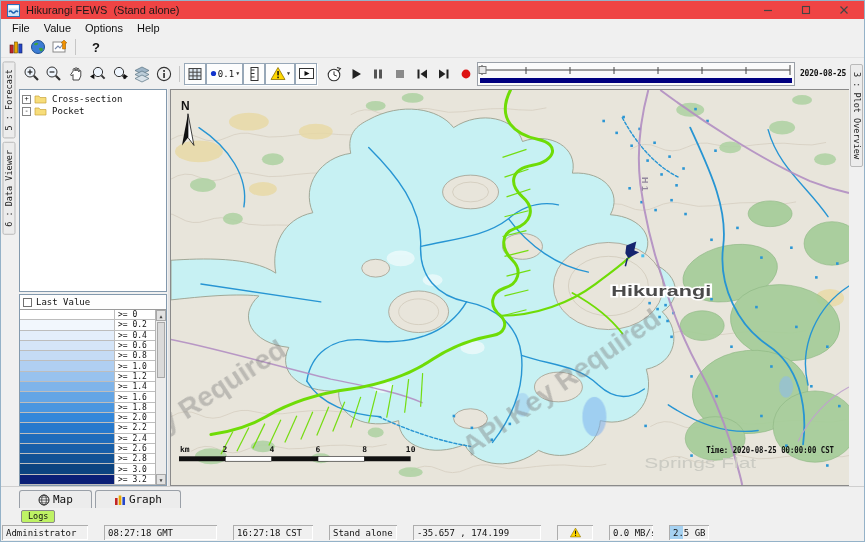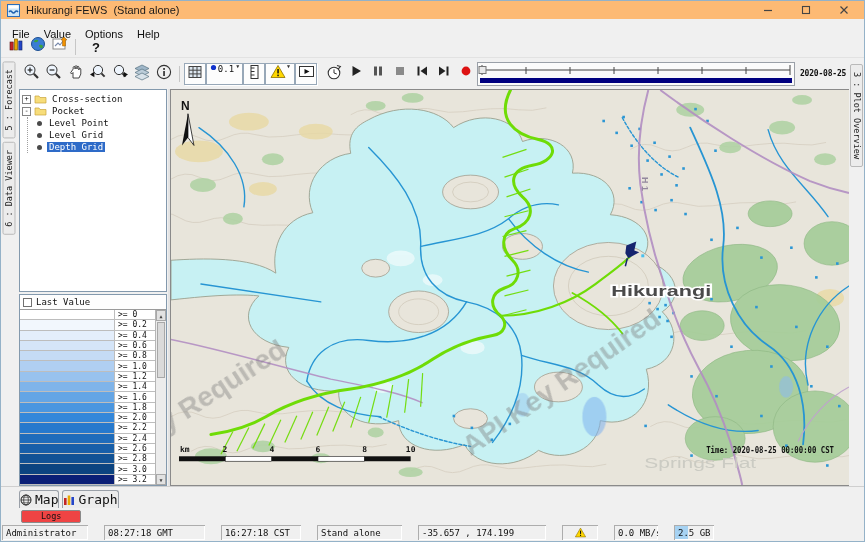--- a/index.html
+++ b/index.html
@@ -1,35 +1,35 @@
 <!DOCTYPE html>
 <html><head>
 <meta charset="utf-8">
 <style>
 *{box-sizing:border-box}
 body{margin:0;background:#d8d8d8;font-family:"DejaVu Sans Mono",monospace;color:#111}
 .win{width:865px;height:542px;border:1px solid #94b2c8;background:#f0f0f0;display:flex;flex-direction:column;overflow:hidden}
-.tbar{height:18px;background:#fdba74;display:flex;align-items:center;padding:0 4px;flex:none}
+.tbar{height:18px;background:#ef4444;display:flex;align-items:center;padding:0 4px;flex:none}
 .tico{width:13px;height:13px;margin:0 6px 0 2px;flex:none}
 .ttl{font-family:"Liberation Sans",sans-serif;font-size:11px;white-space:pre;color:#1a1a1a}
 .wbtns{margin-left:auto;display:flex;gap:26px;padding-right:10px}
 .wbtn{width:12px;height:12px;display:flex;align-items:center;justify-content:center}
-.menubar{height:18px;display:flex;align-items:flex-start;padding:8px 4px;background:#f0f0f0;font-family:"Liberation Sans",sans-serif;font-size:11px;flex:none}
+.menubar{height:18px;display:flex;align-items:center;padding:0 4px;background:#f0f0f0;font-family:"Liberation Sans",sans-serif;font-size:11px;flex:none}
 .mitem{padding:1px 7px}
 .tb1{height:21px;display:flex;align-items:center;padding:0 4px;flex:none;border-bottom:1px solid #e2e2e2}
 .hq{font:bold 13px "Liberation Sans",sans-serif;margin-left:12px}
 .vsep{width:1px;height:16px;background:#c6c6c6;margin:0 4px;flex:none}
 .main{flex:1;display:flex;min-height:0}
 .lstrip{width:17px;flex:none;display:flex;flex-direction:column;align-items:center;padding-top:3px;gap:4px;background:#f0f0f0}
 .rstrip{width:15px;flex:none;display:flex;flex-direction:column;align-items:center;padding-top:6px;background:#f0f0f0}
 .vtab{writing-mode:vertical-rl;font-size:8.5px;color:#222;background:#ececec;border:1px solid #b9b9b9;border-radius:2px;padding:7px 1px;line-height:1;white-space:nowrap}
 .vtabL{transform:rotate(180deg)}
 .center{flex:1;display:flex;flex-direction:column;min-width:0}
 .tb2{height:31px;display:flex;align-items:center;padding:0 3px;flex:none}
-.tbtn{width:22px;height:22px;display:flex;align-items:flex-start;justify-content:center;flex:none}
+.tbtn{width:22px;height:22px;display:flex;align-items:center;justify-content:center;flex:none}
 .press{border:1px solid #98a8b8;background:#fdfdfd;box-shadow:1px 1px 0 #fff}
 .ddc{font-size:5px;color:#333;margin-left:1px;line-height:1}
 .intv{font-size:9px;margin:0 1px}
 .spacer{flex:1}
 .tline{width:318px;height:24px;border:1px solid #9aa0a8;background:#fbfbfb;flex:none;position:relative}
 .tdate{font:bold 8px "DejaVu Sans Mono",monospace;white-space:nowrap;margin:0 2px 0 5px;letter-spacing:-.2px}
 .content{flex:1;display:flex;min-height:0}
 .lpanel{width:150px;flex:none;display:flex;flex-direction:column;background:#f0f0f0;padding:0 1px}
 .treebox{height:203px;flex:none;background:#fff;border:1px solid #8399ad;overflow:hidden;padding:3px 2px;font-size:9px}
 .trow{display:flex;align-items:center;height:12px;gap:3px;white-space:nowrap}
@@ -46,25 +46,25 @@
 .lsw{width:95px;flex:none;border-right:1px solid #bdbdbd}
 .llb{flex:1;background:#fff;font-size:8px;display:flex;align-items:center;padding-left:3px;white-space:nowrap}
 .sbar{position:absolute;right:0;top:0;bottom:0;width:11px;background:#ececec;border-left:1px solid #b5b5b5;display:flex;flex-direction:column}
 .sab{height:11px;border:1px solid #a8a8a8;background:#e2e2e2;font-size:5px;display:flex;align-items:center;justify-content:center;flex:none;color:#444}
 .sth{height:56px;margin:1px;border:1px solid #a8a8a8;background:#dadada;flex:none}
 .sfill{flex:1}
 .splitter{width:2px;background:#e4e4e4;flex:none}
 .map{flex:1;position:relative;min-width:0;border:1px solid #8a8a8a;border-right:none;overflow:hidden}
 .map svg{display:block;width:100%;height:100%}
 .btabs{height:22px;flex:none;display:flex;align-items:flex-end;gap:3px;padding-left:18px;border-top:1px solid #cfcfcf;background:#f0f0f0}
-.btab{height:18px;display:flex;align-items:center;gap:3px;padding:0 0;border:1px solid #9aa0a8;border-bottom:none;border-radius:3px 3px 0 0;background:#ececec;font-size:13px;white-space:nowrap}
+.btab{height:18px;display:flex;align-items:center;gap:3px;padding:0 18px;border:1px solid #9aa0a8;border-bottom:none;border-radius:3px 3px 0 0;background:#ececec;font-size:11px;white-space:nowrap}
 .btact{background:#fff;height:21px}
 .tabx{display:flex;align-items:center;gap:5px;margin-left:4px}
 .logsrow{height:16px;flex:none;display:flex;align-items:center;padding-left:20px;background:#f0f0f0}
-.logsbtn{height:13px;display:flex;align-items:center;padding:0 19px;border:1px solid #8a8a8a;border-radius:2px;background:#ef4444;font-size:8.5px}
+.logsbtn{height:13px;display:flex;align-items:center;padding:0 6px;border:1px solid #8a8a8a;border-radius:2px;background:#bef264;font-size:8.5px}
 .status{height:17px;flex:none;display:flex;background:#f0f0f0;padding:1px;gap:16px;font-size:9px}
 .scell{height:15px;display:flex;align-items:center;padding:0 4px;box-shadow:inset 1px 1px 0 #adadad,inset -1px -1px 0 #fff;white-space:nowrap;overflow:hidden;flex:none}
 .mem{background:linear-gradient(to right,#a6d2f2 0,#a6d2f2 34%,#f0f0f0 34%)}
 </style>
 </head>
 <body>
 
 <div class="win">
 
   <div class="tbar">
@@ -292,34 +292,20 @@
                   <path d="M1,2 5,2 6,3.5 12,3.5 12,9 1,9 Z" fill="#f7dd7a" stroke="#c8a53e" stroke-width="0.7"></path>
                 </svg>
               <span class="tlabel">Cross-section</span>
             </div>
             <div class="trow">
               <span class="exp">-</span>
               <svg width="13" height="10" viewBox="0 0 13 10">
                   <path d="M1,2 5,2 6,3.5 12,3.5 12,9 1,9 Z" fill="#f7dd7a" stroke="#c8a53e" stroke-width="0.7"></path>
                 </svg>
               <span class="tlabel">Pocket</span>
-            </div>
-            <div class="kids">
-              <div class="trow">
-                <span class="blt"></span>
-                <span class="tlabel">Level Point</span>
-              </div>
-              <div class="trow">
-                <span class="blt"></span>
-                <span class="tlabel">Level Grid</span>
-              </div>
-              <div class="trow">
-                <span class="blt"></span>
-                <span class="tlabel sel">Depth Grid</span>
-              </div>
             </div>
           </div>
 
           <div class="lgbox">
             <div class="lghead">
               <span class="cbx"></span>
               <span>Last Value</span>
             </div>
             <div class="lglist">
               <div class="lrow">
@@ -666,23 +652,23 @@
         </svg>
       <span>Graph</span>
     </span>
   </div>
   <div class="logsrow">
     <span class="logsbtn">Logs</span>
   </div>
 
   <div class="status">
     <span class="scell" style="width:86px">Administrator</span>
-    <span class="scell" style="width:101px">08:27:18 GMT</span>
+    <span class="scell" style="width:113px">08:27:18 GMT</span>
     <span class="scell" style="width:80px">16:27:18 CST</span>
-    <span class="scell" style="width:85px">Stand alone</span>
+    <span class="scell" style="width:68px">Stand alone</span>
     <span class="scell" style="width:128px">-35.657 , 174.199</span>
     <span class="scell" style="width:36px;justify-content:center">
         <svg width="13" height="11" viewBox="0 0 16 15">
           <polygon points="8,1.5 15,13.5 1,13.5" fill="#ffd700" stroke="#8a7000" stroke-width="0.8"></polygon>
           <rect x="7.3" y="5" width="1.5" height="4.4" fill="#111"></rect>
           <rect x="7.3" y="10.6" width="1.5" height="1.6" fill="#111"></rect>
         </svg>
       </span>
     <span class="scell" style="width:44px">0.0 MB/s</span>
     <span class="scell mem" style="width:40px">2.5 GB</span>

